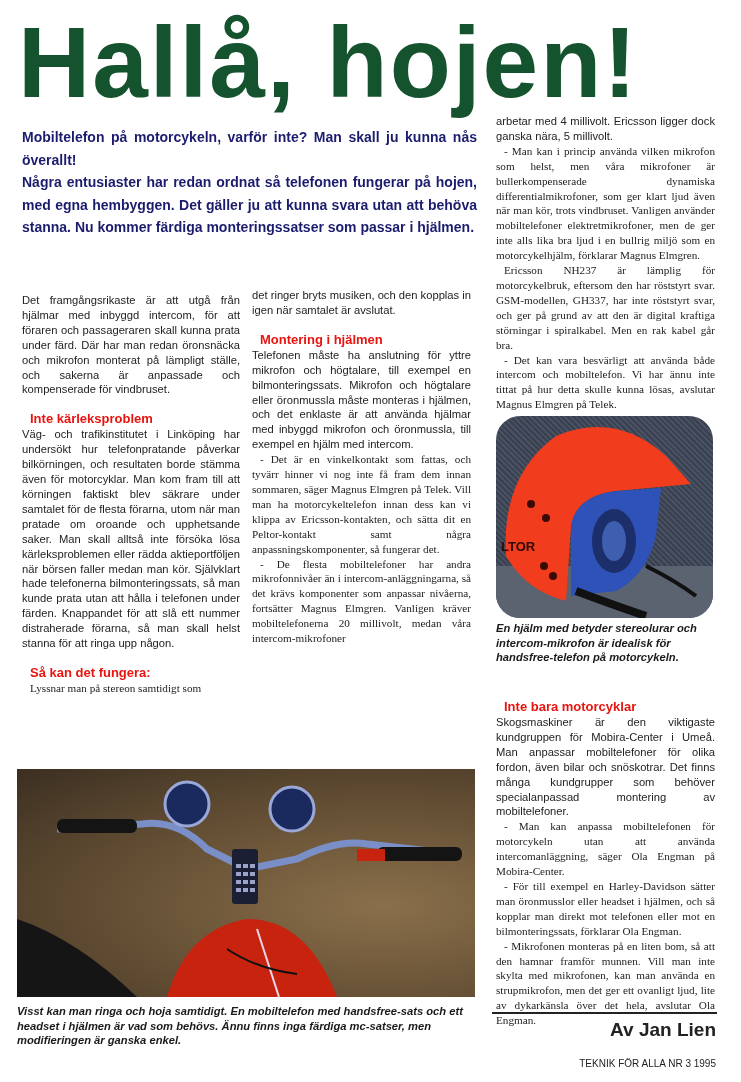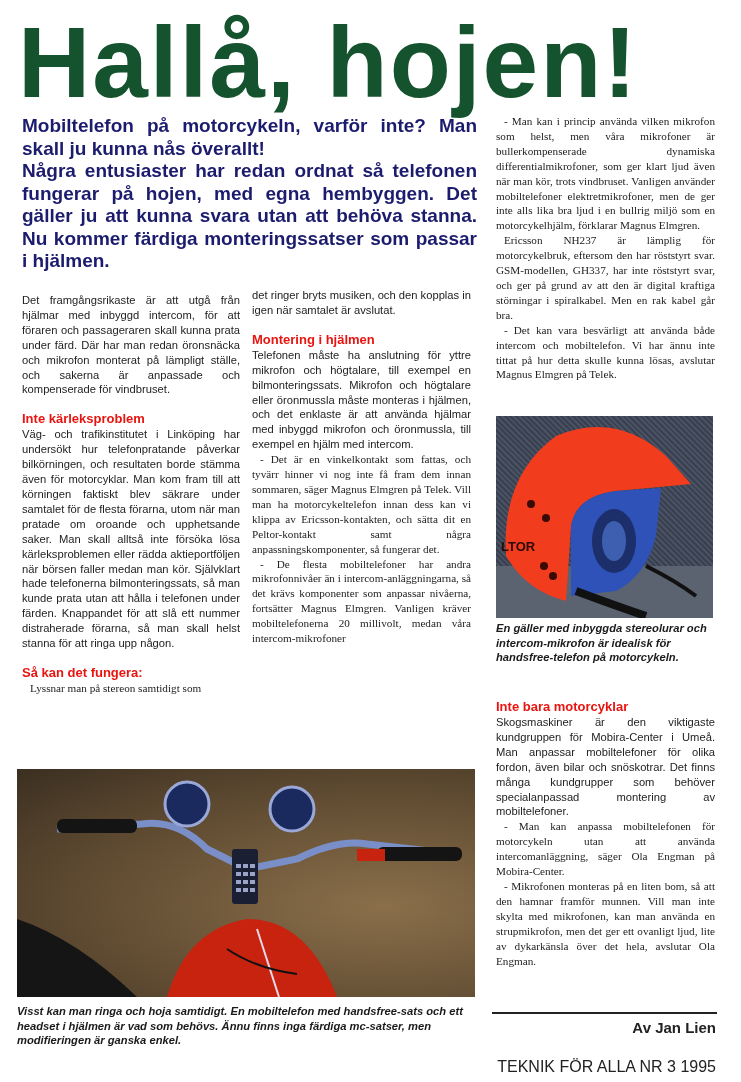--- a/index.html
+++ b/index.html
@@ -2,44 +2,44 @@
 <html><head>
 <meta charset="utf-8">
 <style>
   html, body { margin: 0; padding: 0; background: #ffffff; }
   body { width: 741px; height: 1082px; position: relative; overflow: hidden;
          font-family: "Liberation Sans", sans-serif; color: #1a1a1a; }
   .headline { position: absolute; left: 18px; top: 12px; width: 710px;
               font-family: "Liberation Sans", sans-serif; font-weight: 900;
               font-size: 100px; line-height: 100px; color: #14532d;
               letter-spacing: 2px; transform: scaleY(1.0); white-space: nowrap; }
-  .lead { position: absolute; left: 22px; top: 115px; width: 455px;
-          font-weight: bold; font-size: 19px; line-height: 22.5px; color: #1c1c6e;
+  .lead { position: absolute; left: 22px; top: 126px; width: 455px;
+          font-weight: bold; font-size: 14px; line-height: 22.5px; color: #1c1c6e;
           text-align: justify; }
   .lead p { margin: 0; }
   .col { position: absolute; font-size: 11.2px; line-height: 14.9px; text-align: justify; color: #222; }
   .col p { margin: 0; }
   .col p.ind { text-indent: 8px; font-family: Liberation Serif, serif; }
-  .col h3 { margin: 14px 0 0 0; color: #e8140f; font-size: 13px; line-height: 16px; font-weight: bold; }
+  .col h3 { margin: 14px 0 0 8px; color: #e8140f; font-size: 13px; line-height: 16px; font-weight: bold; }
   .col1 { left: 22px; top: 293px; width: 218px; }
   .col2 { left: 252px; top: 288px; width: 219px; }
   .col3 { left: 496px; top: 114px; width: 219px; }
   .col4 { left: 496px; top: 699px; width: 219px; }
   .photo { position: absolute; overflow: hidden; }
   .helmet-photo { left: 496px; top: 416px; width: 217px; height: 202px;
-    background: repeating-linear-gradient(45deg, #39404f 0 2px, #4a5163 2px 4px); }
+    background: repeating-linear-gradient(45deg, #39404f 0 2px, #4a5163 2px 4px); border-radius: 24px; }
   .bike-photo { left: 17px; top: 769px; width: 458px; height: 228px;
     background: radial-gradient(ellipse at 80% 60%, #8a6f4a 0%, #5e4a31 60%, #3b2f21 100%); }
   .caption { position: absolute; font-style: italic; font-weight: bold; font-size: 11.2px; line-height: 14.5px; color: #1a1a1a; }
   .cap-helmet { left: 496px; top: 621px; width: 230px; }
   .cap-bike { left: 17px; top: 1004px; width: 470px; }
   .rule { position: absolute; left: 492px; top: 1012px; width: 225px; height: 2px; background: #222; }
-  .byline { position: absolute; right: 25px; top: 1019px; font-weight: bold; font-size: 15px; color: #222; }
+  .byline { position: absolute; right: 25px; top: 1019px; font-weight: bold; font-size: 19px; color: #222; }
   .pageno { position: absolute; left: 17px; top: 1057px; font-size: 12px; color: #222; margin-top: 30px; }
-  .footer { position: absolute; right: 25px; top: 1058px; font-size: 16px; color: #222; }
+  .footer { position: absolute; right: 25px; top: 1058px; font-size: 10px; color: #222; }
 </style>
 </head>
 <body>
 
 <div class="headline">Hallå, hojen!</div>
 
 <div class="lead">
   <p>Mobiltelefon på motorcykeln, varför inte? Man skall ju kunna nås överallt!</p>
   <p>Några entusiaster har redan ordnat så telefonen fungerar på hojen, med egna hembyggen. Det gäller ju att kunna svara utan att behöva stanna. Nu kommer färdiga monteringssatser som passar i hjälmen.</p>
 </div>
@@ -54,20 +54,21 @@
 
 <div class="col col2">
   <p>det ringer bryts musiken, och den kopplas in igen när samtalet är avslutat.</p>
   <h3>Montering i hjälmen</h3>
   <p>Telefonen måste ha anslutning för yttre mikrofon och högtalare, till exempel en bilmonteringssats. Mikrofon och högtalare eller öronmussla måste monteras i hjälmen, och det enklaste är att använda hjälmar med inbyggd mikrofon och öronmussla, till exempel en hjälm med intercom.</p>
   <p class="ind">- Det är en vinkelkontakt som fattas, och tyvärr hinner vi nog inte få fram dem innan sommaren, säger Magnus Elmgren på Telek. Vill man ha motorcykeltelefon innan dess kan vi klippa av Ericsson-kontakten, och sätta dit en Peltor-kontakt samt några anpassningskomponenter, så fungerar det.</p>
   <p class="ind">- De flesta mobiltelefoner har andra mikrofonnivåer än i intercom-anläggningarna, så det krävs komponenter som anpassar nivåerna, fortsätter Magnus Elmgren. Vanligen kräver mobiltelefonerna 20 millivolt, medan våra intercom-mikrofoner</p>
 </div>
 
 <div class="col col3">
+  <p>arbetar med 4 millivolt. Ericsson ligger dock ganska nära, 5 millivolt.</p>
   <p class="ind">- Man kan i princip använda vilken mikrofon som helst, men våra mikrofoner är bullerkompenserade dynamiska differentialmikrofoner, som ger klart ljud även när man kör, trots vindbruset. Vanligen använder mobiltelefoner elektretmikrofoner, men de ger inte alls lika bra ljud i en bullrig miljö som en motorcykelhjälm, förklarar Magnus Elmgren.</p>
   <p class="ind">Ericsson NH237 är lämplig för motorcykelbruk, eftersom den har röststyrt svar. GSM-modellen, GH337, har inte röststyrt svar, och ger på grund av att den är digital kraftiga störningar i spiralkabel. Men en rak kabel går bra.</p>
   <p class="ind">- Det kan vara besvärligt att använda både intercom och mobiltelefon. Vi har ännu inte tittat på hur detta skulle kunna lösas, avslutar Magnus Elmgren på Telek.</p>
 </div>
 
 <div class="photo helmet-photo">
   <svg width="217" height="202" viewBox="0 0 217 202">
     <rect x="0" y="150" width="217" height="52" fill="#5b6270"></rect>
     <path d="M10 140 Q5 60 60 20 Q120 -5 170 40 L195 68 L120 75 Q80 80 75 110 L70 185 Q30 175 10 140 Z" fill="#f23c1e"></path>
     <path d="M75 110 Q80 80 120 75 L165 72 L160 120 Q150 160 120 175 L75 180 Z" fill="#2f52b8"></path>
@@ -75,26 +76,27 @@
     <ellipse cx="118" cy="125" rx="12" ry="20" fill="#3e5fb0"></ellipse>
     <circle cx="35" cy="88" r="4" fill="#3a0a05"></circle>
     <circle cx="50" cy="102" r="4" fill="#3a0a05"></circle>
     <circle cx="48" cy="150" r="4" fill="#3a0a05"></circle>
     <circle cx="57" cy="160" r="4" fill="#3a0a05"></circle>
     <text x="5" y="135" font-family="Liberation Sans, sans-serif" font-weight="bold" font-size="13" fill="#2a0a05">LTOR</text>
     <path d="M80 175 Q120 190 150 200" stroke="#111" stroke-width="8" fill="none"></path>
     <path d="M150 150 Q180 165 200 180" stroke="#111" stroke-width="4" fill="none"></path>
   </svg>
 </div>
-<div class="caption cap-helmet">En gäller med inbyggda stereolurar och intercom-mikrofon är idealisk för handsfree-telefon på motorcykeln.</div>
+<div class="caption cap-helmet">En hjälm med betyder stereolurar och intercom-mikrofon är idealisk för handsfree-telefon på motorcykeln.</div>
 
 <div class="col col4">
   <h3 style="margin-top:0">Inte bara motorcyklar</h3>
   <p>Skogsmaskiner är den viktigaste kundgruppen för Mobira-Center i Umeå. Man anpassar mobiltelefoner för olika fordon, även bilar och snöskotrar. Det finns många kundgrupper som behöver specialanpassad montering av mobiltelefoner.</p>
   <p class="ind">- Man kan anpassa mobiltelefonen för motorcykeln utan att använda intercomanläggning, säger Ola Engman på Mobira-Center.</p>
+  <p class="ind">- För till exempel en Harley-Davidson sätter man öronmusslor eller headset i hjälmen, och så kopplar man direkt mot telefonen eller mot en bilmonteringssats, förklarar Ola Engman.</p>
   <p class="ind">- Mikrofonen monteras på en liten bom, så att den hamnar framför munnen. Vill man inte skylta med mikrofonen, kan man använda en strupmikrofon, men det ger ett ovanligt ljud, lite av dykarkänsla över det hela, avslutar Ola Engman.</p>
 </div>
 
 <div class="photo bike-photo">
   <svg width="458" height="228" viewBox="0 0 458 228">
     <path d="M0 150 Q60 170 120 228 L0 228 Z" fill="#151515"></path>
     <path d="M150 228 Q170 160 230 150 Q290 150 320 228 Z" fill="#c8230f"></path>
     <path d="M240 160 L262 228" stroke="#e8d8e8" stroke-width="2"></path>
     <path d="M40 60 L125 55 Q160 50 190 80 L230 100 L280 90 Q320 70 350 75 L440 85" stroke="#7a8fc8" stroke-width="7" fill="none"></path>
     <rect x="40" y="50" width="80" height="14" rx="6" fill="#141414"></rect>

